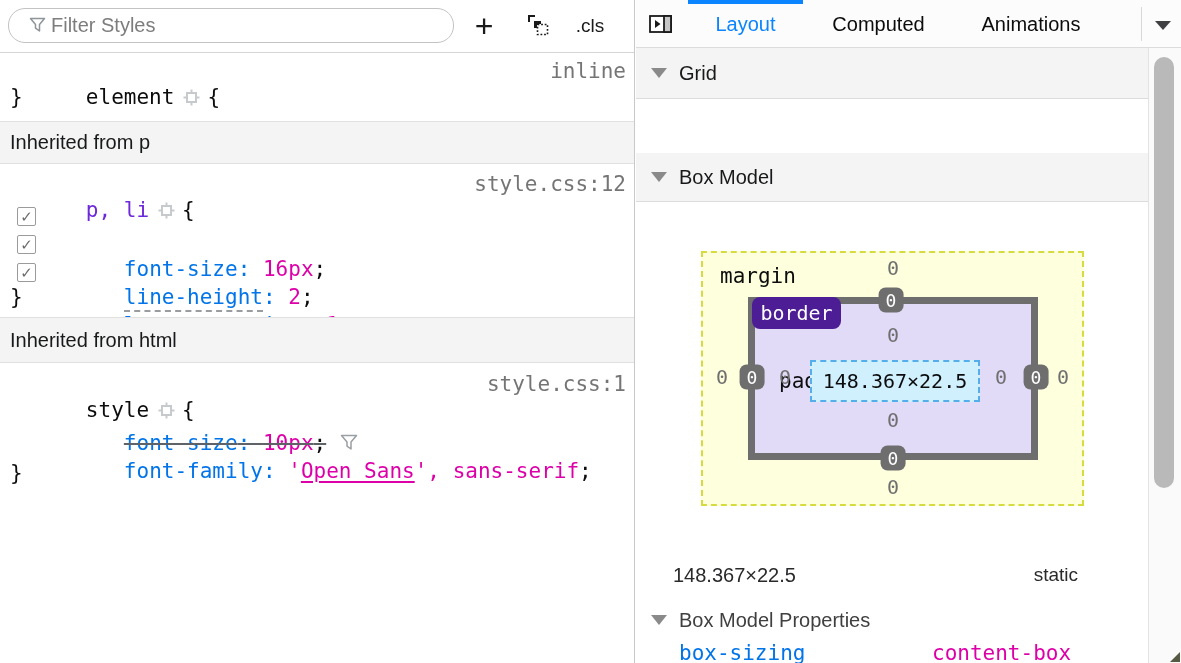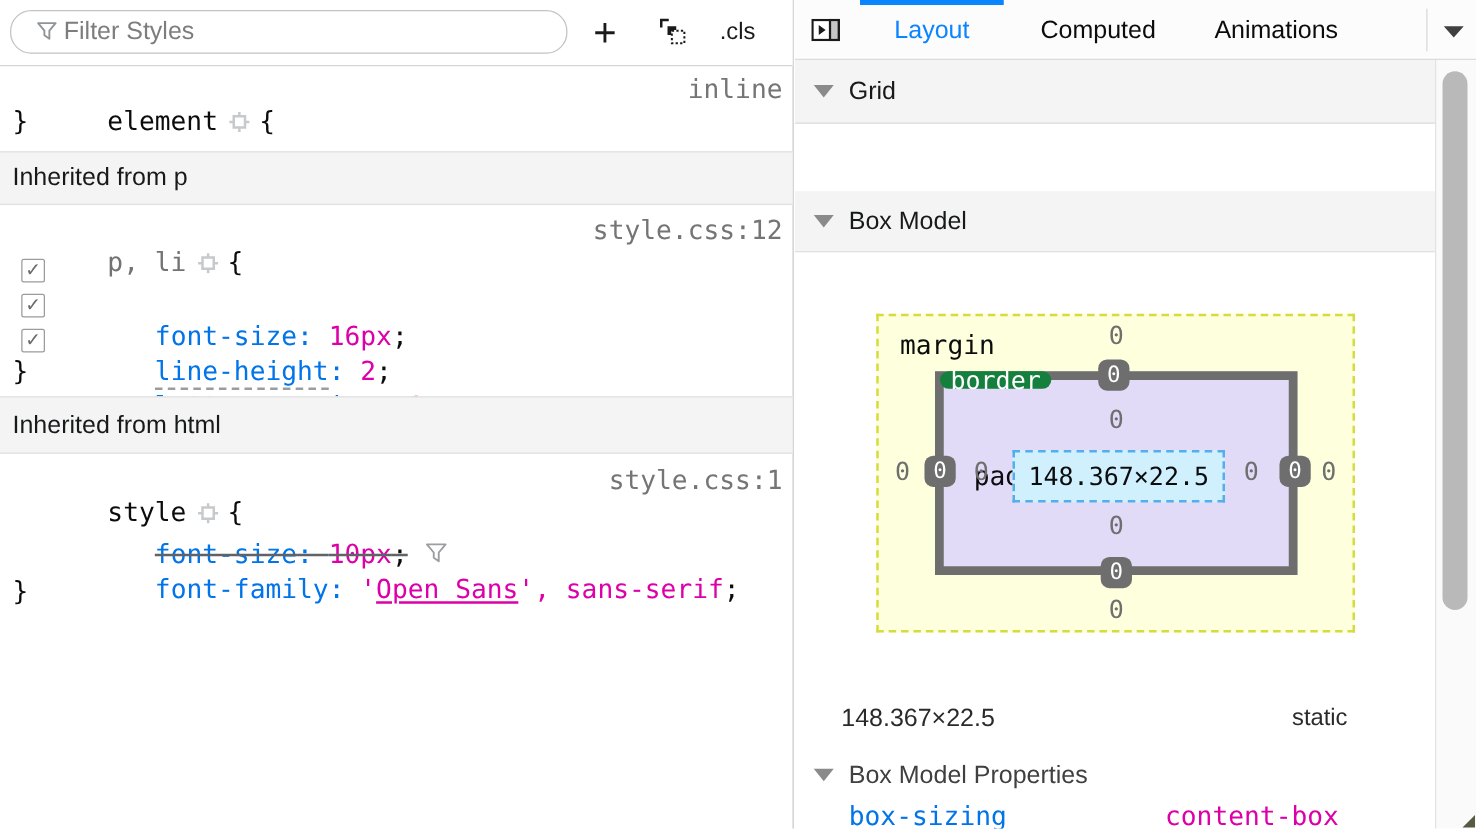--- a/index.html
+++ b/index.html
@@ -21,21 +21,21 @@
   .tb-btn { position:absolute; display:flex; align-items:center; justify-content:center;
             color:#1a1a1a; cursor:default; }
   .btn-plus { left:464px; top:6px; width:40px; height:40px; font-size:32px; font-weight:200; }
   .btn-cascade { left:518px; top:12px; width:40px; height:30px; }
   .btn-cls { left:566px; top:8px; width:48px; height:36px; font-size:19px; }
 
   .rule-line { position:absolute; left:10px; font-size:21px; line-height:26px;
                color:#0c0c0d; white-space:pre; font-family:"DejaVu Sans Mono",monospace; }
   .src-link, .flow-badge { position:absolute; right:8px; font-size:21px; line-height:26px;
                color:#757575; font-family:"DejaVu Sans Mono",monospace; white-space:pre; }
-  .sel-gray { color:#737373;text-align:right; }
+  .sel-gray { color:#6d28d9;text-align:right; }
   .target-icon { display:inline-block; vertical-align:-2px; margin:0 7px 0 9px; }
 
   .section-band { position:absolute; left:0; width:100%; background:#f4f4f4;
                   border-top:1px solid #e0e0e0; border-bottom:1px solid #e0e0e0;
                   display:flex; align-items:center; padding-left:10px;
                   font-size:20px; color:#18191a; }
 
   .decl { position:absolute; left:48px; font-size:21px; line-height:26px; white-space:pre;
           font-family:"DejaVu Sans Mono",monospace; color:#0c0c0d; }
   .dname, .dcolon { color:#0074e8; }
@@ -81,21 +81,21 @@
                background:#feffdc; border:2px dashed #d6dc40; }
   .bm-border { position:absolute; left:45px; top:44px; width:290px; height:163px;
                border:7px solid #6e6e6e; background:#e2dbf8; }
   .bm-content { position:absolute; left:107px; top:107px; width:170px; height:42px;
                 background:#d0f0fe; border:2px dashed #55aeea; display:flex; align-items:center;
                 justify-content:center; font-size:20px; color:#0c0c0d;
                 font-family:"DejaVu Sans Mono",monospace; }
   .bm-label { position:absolute; font-size:21px; color:#0c0c0d;
               font-family:"DejaVu Sans Mono",monospace; }
   .lbl-margin { left:17px; top:11px; }
-  .lbl-border { left:49px; top:44px; width:89px; height:14px; background:#15803d;
+  .lbl-border { left:49px; top:44px; width:89px; height:32px; background:#4c1d95;
                 border-radius:8px; color:#fff; display:flex; align-items:center;
                 justify-content:center; font-size:20px; z-index:3; }
   .lbl-padding { left:76px; top:80px;margin-top:36px; }
   .bm-zero { position:absolute; transform:translate(-50%,-50%); font-size:20px; color:#6f6f6f;
              font-family:"DejaVu Sans Mono",monospace; z-index:2; }
   .bm-pill { background:#6e6e6e; color:#fff; border-radius:7px; padding:0 7px; font-size:18px;
              line-height:25px; z-index:4; }
 
   .bm-dims-row { position:absolute; left:0; top:556px; width:512px; height:44px; }
   .bm-dims { position:absolute; left:37px; top:8px; font-size:20px; color:#2a2a2c; }
@@ -223,21 +223,21 @@
       <span class="sidebar-toggle">
         <svg width="23" height="18" viewBox="0 0 23 18">
           <rect x="1" y="1" width="21" height="16" fill="#fff" stroke="#1a1a1a" stroke-width="1.8"></rect>
           <rect x="15" y="1" width="7" height="16" fill="#c6c6c6" stroke="#1a1a1a" stroke-width="1.8"></rect>
           <path d="M6 5 L11.5 9 L6 13 Z" fill="#1a1a1a"></path>
         </svg>
       </span>
       <div class="tab-indicator"></div>
       <div class="tab active" style="left:52px; width:115px;">Layout</div>
       <div class="tab" style="left:180px; width:125px;">Computed</div>
-      <div class="tab" style="left:320px; width:130px;text-align:right;">Animations</div>
+      <div class="tab" style="left:330px; width:130px;text-align:right;">Animations</div>
       <div class="tab-sep"></div>
       <span class="tab-menu-arrow"></span>
     </div>
 
     <div class="panel-header" style="top:48px; height:51px;">
       <span class="twisty"></span>
       <span class="title">Grid</span>
     </div>
 
     <div class="panel-header" style="top:153px; height:49px;">

